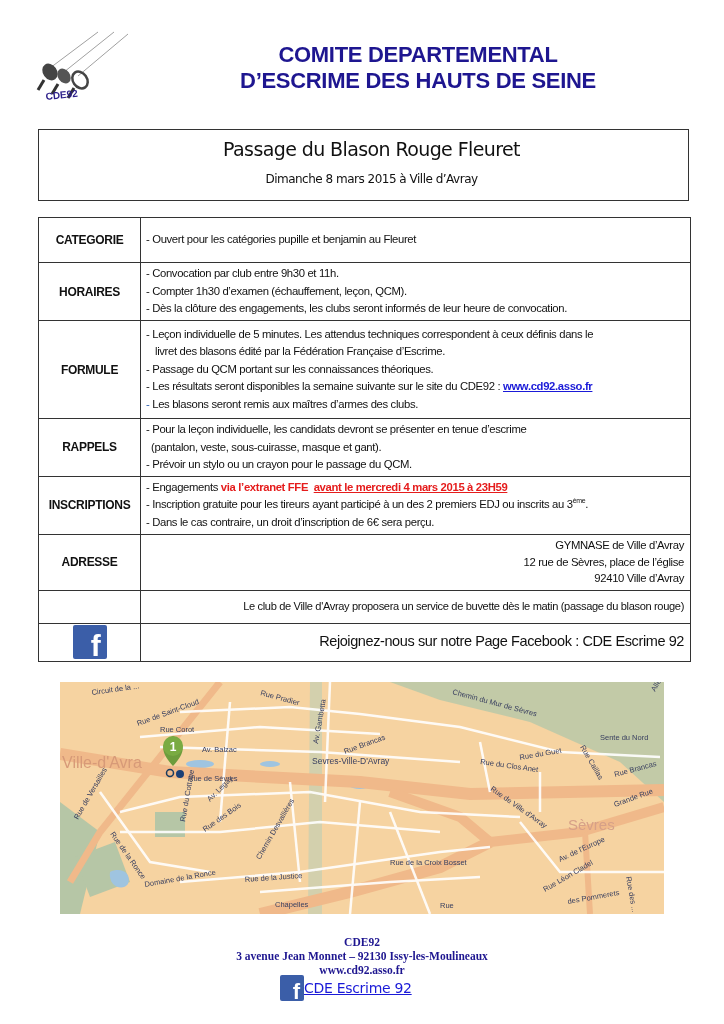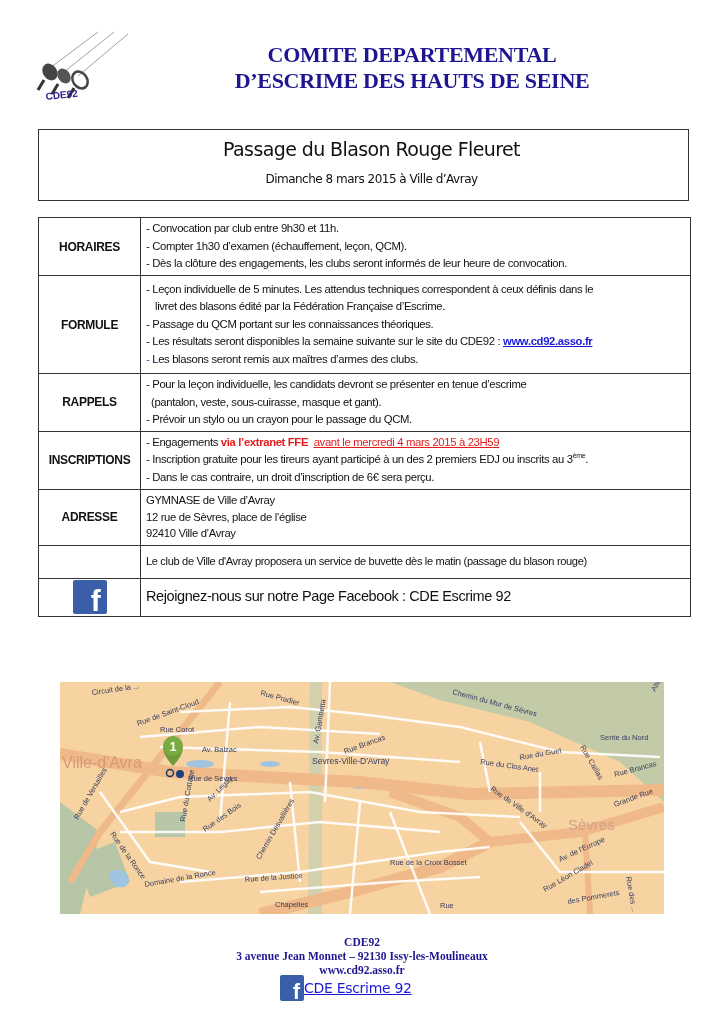--- a/index.html
+++ b/index.html
@@ -1,41 +1,41 @@
 <!DOCTYPE html>
 <html><head>
 <meta charset="utf-8">
 <style>
   * { box-sizing: border-box; margin: 0; padding: 0; }
   html, body { width: 724px; height: 1024px; background: #ffffff; overflow: hidden; }
   body { position: relative; font-family: "Liberation Sans", sans-serif; color: #111; }
 
   .logo { position: absolute; left: 28px; top: 28px; width: 110px; height: 80px; }
-  .header-title { position: absolute; left: 132px; top: 42px; width: 560px; text-align: center;
-    font-family: Liberation Serif, serif; font-weight: bold; font-size: 22px; line-height: 26px;
+  .header-title { position: absolute; left: 138px; top: 42px; width: 560px; text-align: center;
+    font-family: Liberation Sans, sans-serif; font-weight: bold; font-size: 22px; line-height: 26px;
     color: #1e1690; letter-spacing: -0.3px; }
 
   .event-box { position: absolute; left: 38px; top: 129px; width: 651px; height: 72px;
     border: 1.5px solid #333; text-align: center; padding-left: 16px; }
   .event-title { font-family: "DejaVu Sans", sans-serif; font-size: 19px; line-height: 22px; margin-top: 8px; color: #111; letter-spacing: -0.6px; }
   .event-date { font-family: "DejaVu Sans", sans-serif; font-size: 12px; line-height: 20px; margin-top: 9px; color: #111; letter-spacing: -0.5px; }
 
   table.info { position: absolute; left: 38px; top: 217px; width: 653px; border-collapse: collapse; table-layout: fixed; }
   table.info td { border: 1.2px solid #333; vertical-align: middle; }
   td.label { width: 102px; text-align: center; font-weight: bold; font-size: 12px; letter-spacing: -0.3px; color: #111; }
   td.content { padding: 2px 6px 2px 5px; font-size: 11.3px; line-height: 17.5px; letter-spacing: -0.35px; color: #111; }
   td.content p { white-space: nowrap; }
   td.content p.indent { padding-left: 9px; }
   td.content p.indent2 { padding-left: 5px; }
   td.content p.blue-dash .dash { color: #2a5db0; }
   .link { color: #1a1ad8; text-decoration: underline; font-weight: bold; }
   .red { color: #e51c1c; font-weight: bold; text-align: center; }
-  .red-u { color: #e51c1c; font-weight: normal; text-decoration: underline; }
+  .red-u { color: #e51c1c; font-weight: bold; text-decoration: underline; }
   sup { font-size: 7px; vertical-align: super; line-height: 0; }
-  td.center { text-align: left; }
+  td.center { text-align: right; }
   .fb-row-text { font-size: 14.5px; letter-spacing: -0.4px; }
   .fb-icon { display: inline-block; width: 34px; height: 34px; background: #3b5ea8; border-radius: 2px; position: relative; vertical-align: middle; }
   .fb-icon span { position: absolute; right: 6px; bottom: -2px; color: #fff; font-family: "Liberation Sans", sans-serif; font-weight: bold; font-size: 30px; line-height: 30px; }
 
   .map { position: absolute; left: 60px; top: 682px; width: 604px; height: 232px; overflow: hidden; background: #f6d3a1; }
   .map svg { display: block; }
   .map-label { font-family: "Liberation Sans", sans-serif; fill: #3a4060; font-size: 7.5px; }
 
   .footer { position: absolute; left: 150px; top: 935px; width: 424px; text-align: center;
     font-family: "Liberation Serif", serif; font-weight: bold; color: #1e1690; font-size: 11.5px; line-height: 14px; }
@@ -67,20 +67,26 @@
   <div>D’ESCRIME DES HAUTS DE SEINE</div>
 </div>
 
 <div class="event-box">
   <div class="event-title">Passage du Blason Rouge  Fleuret</div>
   <div class="event-date">Dimanche 8 mars 2015 à Ville d’Avray</div>
 </div>
 
 <table class="info">
   <tbody>
+      <tr style="height:45px">
+    <td class="label">CATEGORIE</td>
+    <td class="content">
+      <p>- Ouvert pour les catégories pupille et benjamin au Fleuret</p>
+    </td>
+  </tr>
   <tr style="height:58px">
     <td class="label">HORAIRES</td>
     <td class="content">
       <p>- Convocation par club entre 9h30 et 11h.</p>
       <p>- Compter 1h30 d’examen (échauffement, leçon, QCM).</p>
       <p>- Dès la clôture des engagements, les clubs seront informés de leur heure de convocation.</p>
     </td>
   </tr>
   <tr style="height:98px">
     <td class="label">FORMULE</td>

